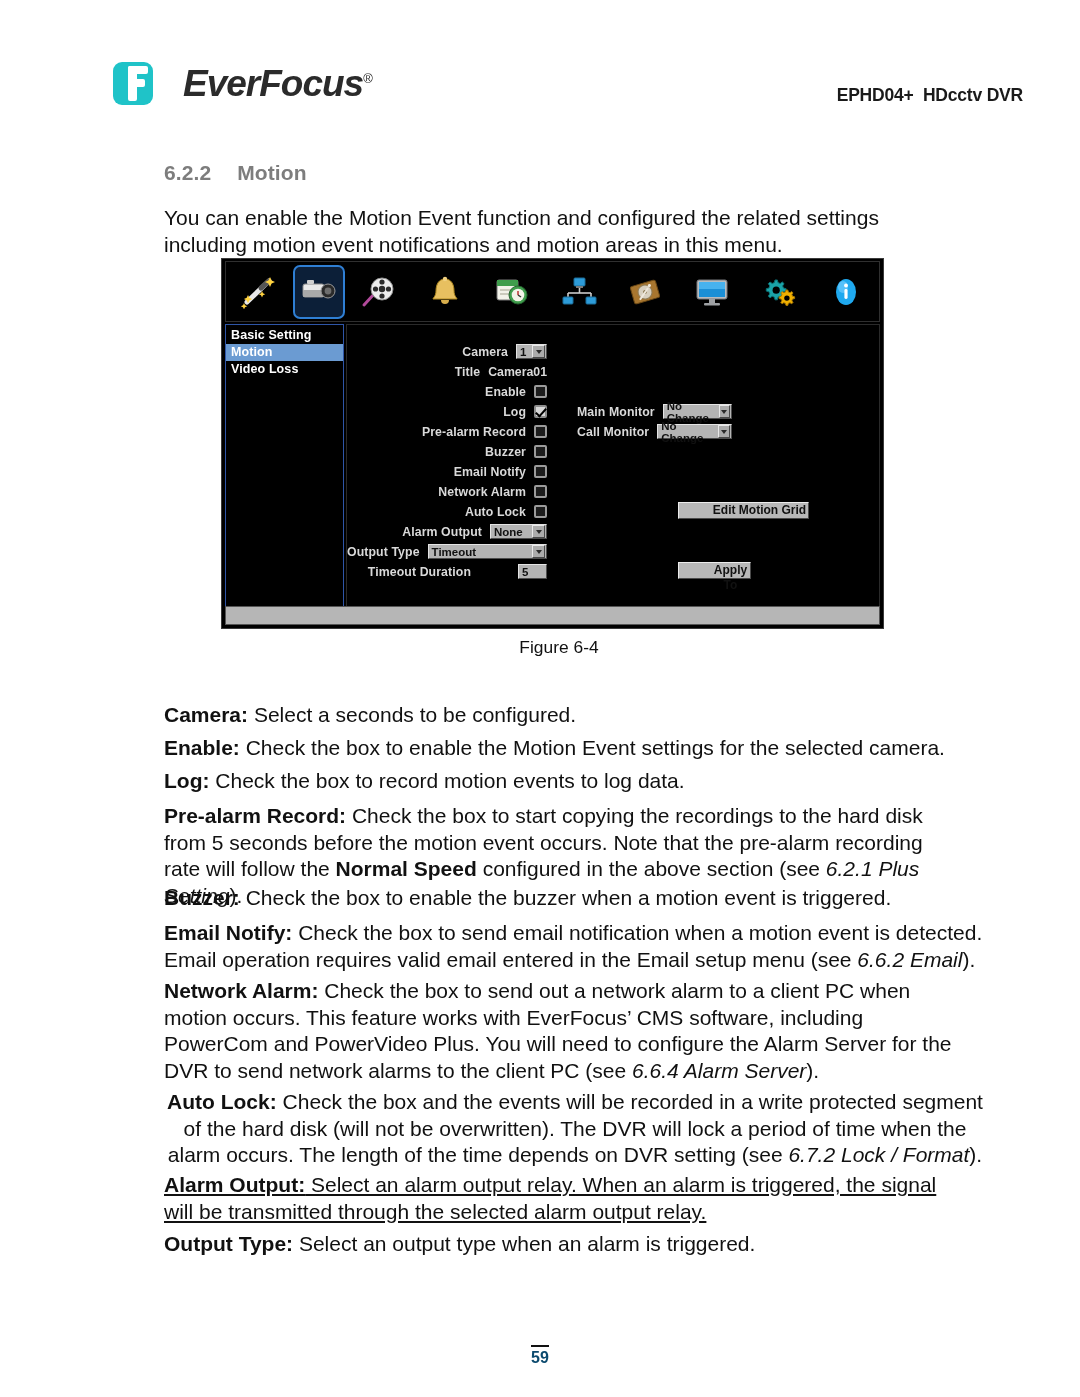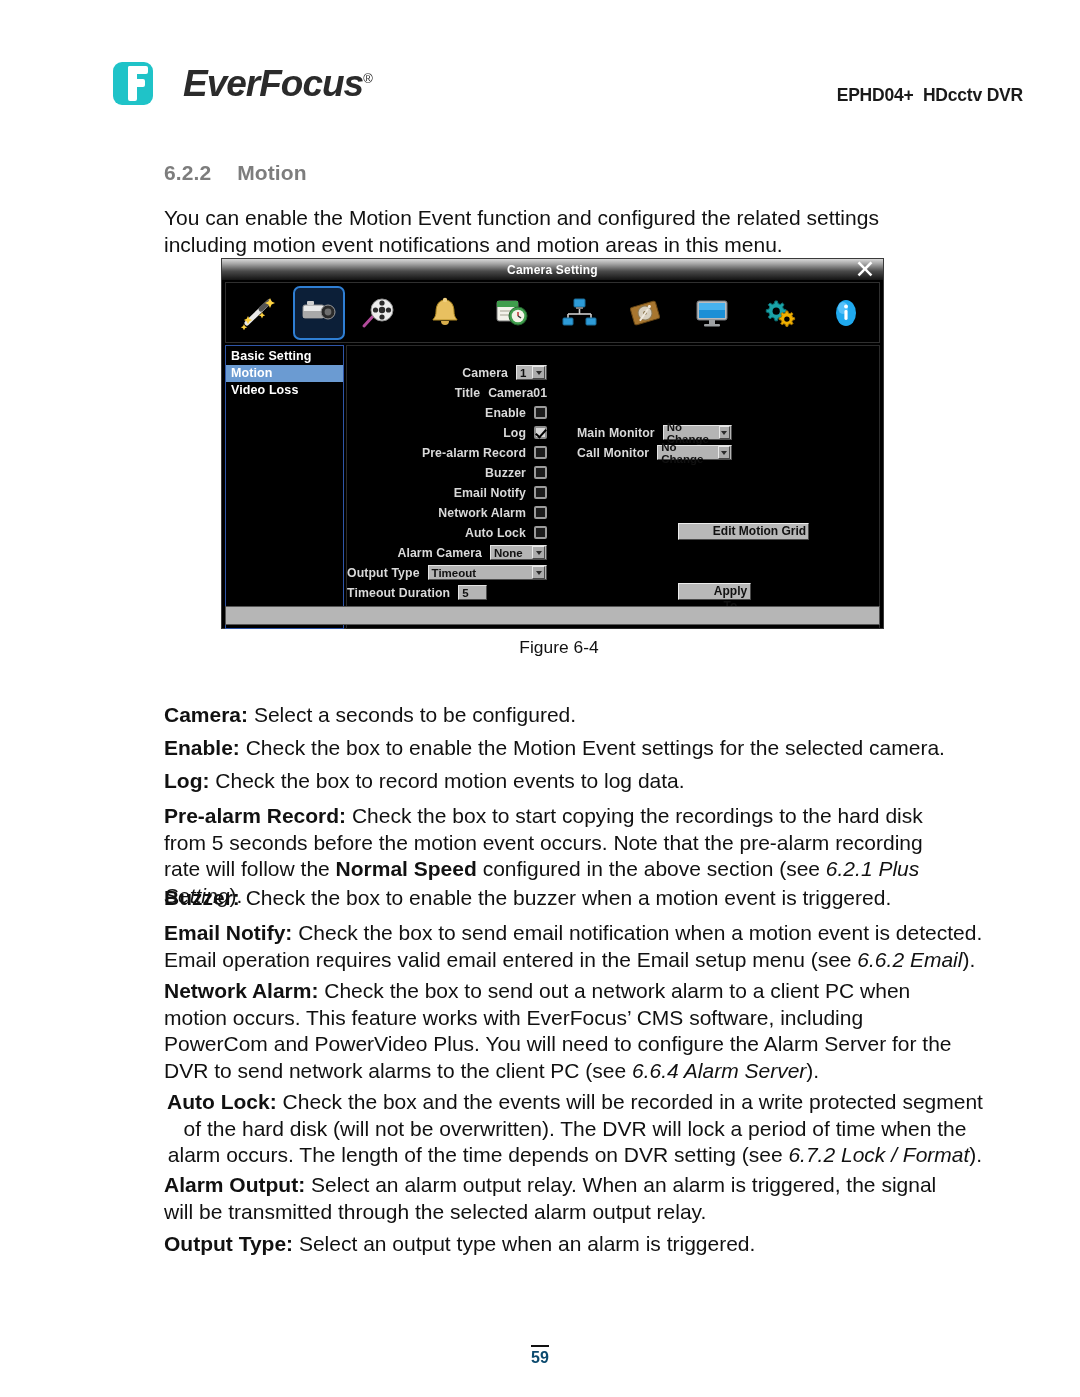--- a/index.html
+++ b/index.html
@@ -411,24 +411,20 @@
 
   <h2 class="section-heading">
     <span class="num">6.2.2</span><span>Motion</span>
   </h2>
 
   <p class="para" style="top:205px;">You can enable the Motion Event function and configured the related settings including motion event notifications and motion areas in this menu.</p>
 
   <div class="figure-wrap">
     <div class="dvr">
 
-      <div class="dvr-titlebar">
-        <div class="dvr-title">Camera Setting</div>
-        <div class="dvr-close">✕</div>
-      </div>
 
       <div class="dvr-toolbar">
 
         <div class="tool">
           <svg width="40" height="34" viewBox="0 0 40 34">
             <line x1="8" y1="27" x2="30" y2="6" stroke="#e8e8e8" stroke-width="5" stroke-linecap="round"></line>
             <line x1="22" y1="13" x2="30" y2="6" stroke="#555" stroke-width="5" stroke-linecap="round"></line>
             <g fill="#ffd341">
               <path d="M31 2 l1.6 3.4 3.4 1.6 -3.4 1.6 -1.6 3.4 -1.6 -3.4 -3.4 -1.6 3.4 -1.6z"></path>
               <path d="M9 20 l1.3 2.8 2.8 1.3 -2.8 1.3 -1.3 2.8 -1.3 -2.8 -2.8 -1.3 2.8 -1.3z"></path>
@@ -592,36 +588,36 @@
             <span class="flabel">Network Alarm</span>
             <span class="cbox"></span>
           </div>
 
           <div class="frow" style="left:0px; top:178px; width:200px; justify-content:flex-end;">
             <span class="flabel">Auto Lock</span>
             <span class="cbox"></span>
           </div>
 
           <div class="frow" style="left:0px; top:198px; width:200px; justify-content:flex-end;">
-            <span class="flabel">Alarm Camera</span>
+            <span class="flabel">Alarm Output</span>
             <div class="sel" style="width:57px;">
               <span>None</span>
               <span class="arrowbtn"></span>
             </div>
           </div>
 
           <div class="frow" style="left:0px; top:218px; width:200px; justify-content:flex-end;">
             <span class="flabel">Output Type</span>
             <div class="sel" style="width:123px;">
               <span>Timeout</span>
               <span class="arrowbtn"></span>
             </div>
           </div>
 
-          <div class="frow" style="left:0px; top:238px; width:200px; ">
+          <div class="frow" style="left:0px; top:238px; width:200px; justify-content:flex-end;gap:39px;">
             <span class="flabel">Timeout Duration</span>
             <div class="txtin" style="width:29px;">5</div>
           </div>
 
           <div class="frow" style="left:230px; top:78px; width:155px; justify-content:flex-end;">
             <span class="flabel">Main Monitor</span>
             <div class="sel" style="width:107px;">
               <span>No Change</span>
               <span class="arrowbtn"></span>
             </div>
@@ -672,21 +668,21 @@
   </p>
 
   <p class="para" style="top:978px;">
     <b>Network Alarm:</b><span> Check the box to send out a network alarm to a client PC when motion occurs. This feature works with EverFocus’ CMS software, including PowerCom and PowerVideo Plus. You will need to configure the Alarm Server for the DVR to send network alarms to the client PC (see </span><i>6.6.4 Alarm Server</i><span>).</span>
   </p>
 
   <p class="para" style="top:1089px; width:822px;text-align:center;">
     <b>Auto Lock:</b><span> Check the box and the events will be recorded in a write protected segment of the hard disk (will not be overwritten). The DVR will lock a period of time when the alarm occurs. The length of the time depends on DVR setting (see </span><i>6.7.2 Lock / Format</i><span>).</span>
   </p>
 
-  <p class="para" style="top:1172px;">
+  <p class="para" style="top:1172px;text-decoration:underline;">
     <b>Alarm Output:</b><span> Select an alarm output relay. When an alarm is triggered, the signal will be transmitted through the selected alarm output relay.</span>
   </p>
 
   <p class="para" style="top:1231px;">
     <b>Output Type:</b><span> Select an output type when an alarm is triggered.</span>
   </p>
 
 </div>
 
 <div class="footer">

